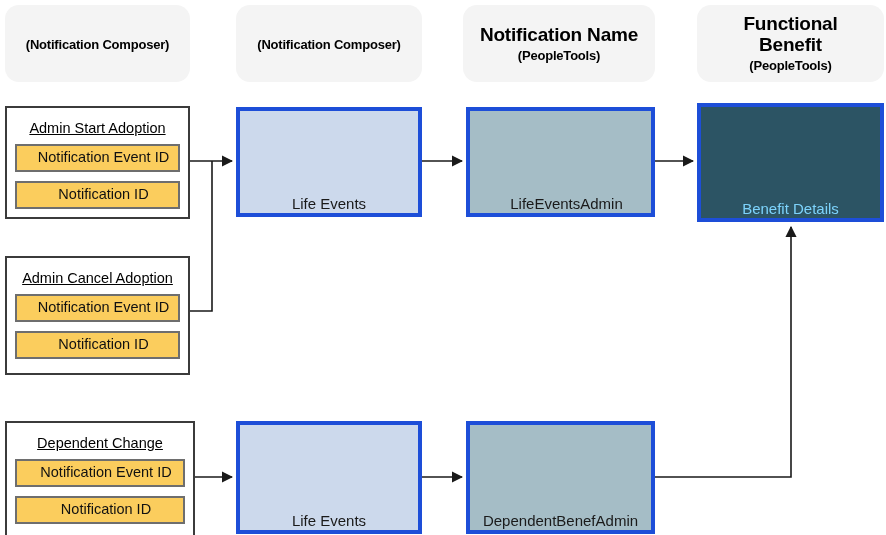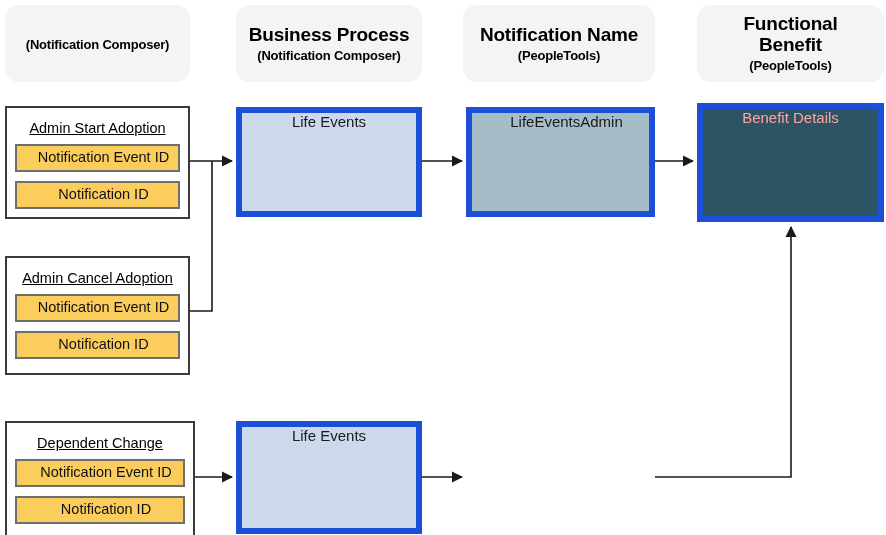--- a/index.html
+++ b/index.html
@@ -81,35 +81,35 @@
     line-height: 1.15;
     white-space: nowrap;
   }
   .field-chip + .field-chip {
     margin-top: 9px;
   }
 
   
   .flow-box {
     position: absolute;
-    border: 6px solid #1d4ed8;
+    border: 4px solid #1d4ed8;
     box-sizing: border-box;
     display: flex;
-    align-items: flex-start;
+    align-items: flex-end;
     justify-content: center;
     text-align: center;
     font-size: 15px;
     line-height: 1.2;
     color: #1a1a1a;
   }
   .flow-box.process { background: #ccd9ec; }
   .flow-box.notifname { background: #a5bdc6; }
   .flow-box.category {
     background: #2c5464;
-    color: #fca5a5;
+    color: #7dd3fc;
   }
 
   
   #connectors {
     position: absolute;
     left: 0;
     top: 0;
     width: 886px;
     height: 535px;
     pointer-events: none;
@@ -118,21 +118,20 @@
 </head>
 <body>
 
 <div id="canvas">
 
   <div class="col-header" style="left:5px; top:5px; width:185px; height:77px;">
     <div class="ch-sub">(Notification Composer)</div>
   </div>
 
   <div class="col-header" style="left:236px; top:5px; width:186px; height:77px;">
-    <div class="ch-title">Business Process</div>
     <div class="ch-sub">(Notification Composer)</div>
   </div>
 
   <div class="col-header" style="left:463px; top:5px; width:192px; height:77px;">
     <div class="ch-title">Notification Name</div>
     <div class="ch-sub">(PeopleTools)</div>
   </div>
 
   <div class="col-header" style="left:697px; top:5px; width:187px; height:77px;">
     <div class="ch-title" style="max-width:120px;">Functional Benefit</div>
@@ -162,20 +161,23 @@
   </div>
 
   <div class="flow-box process" style="left:236px; top:421px; width:186px; height:113px;">
     <span>Life Events</span>
   </div>
 
   <div class="flow-box notifname" style="left:466px; top:107px; width:189px; height:110px;padding-left:12px;">
     <span>LifeEventsAdmin</span>
   </div>
 
+  <div class="flow-box notifname" style="left:466px; top:421px; width:189px; height:113px;">
+    <span>DependentBenefAdmin</span>
+  </div>
 
   <div class="flow-box category" style="left:697px; top:103px; width:187px; height:119px;">
     <span>Benefit Details</span>
   </div>
 
   <svg id="connectors" viewBox="0 0 886 535" xmlns="http://www.w3.org/2000/svg">
     <defs>
       <marker id="arrow" viewBox="0 0 10 10" refX="9" refY="5" markerWidth="7" markerHeight="7" orient="auto-start-reverse">
         <path d="M 0 0 L 10 5 L 0 10 z" fill="#1a1a1a"></path>
       </marker>

